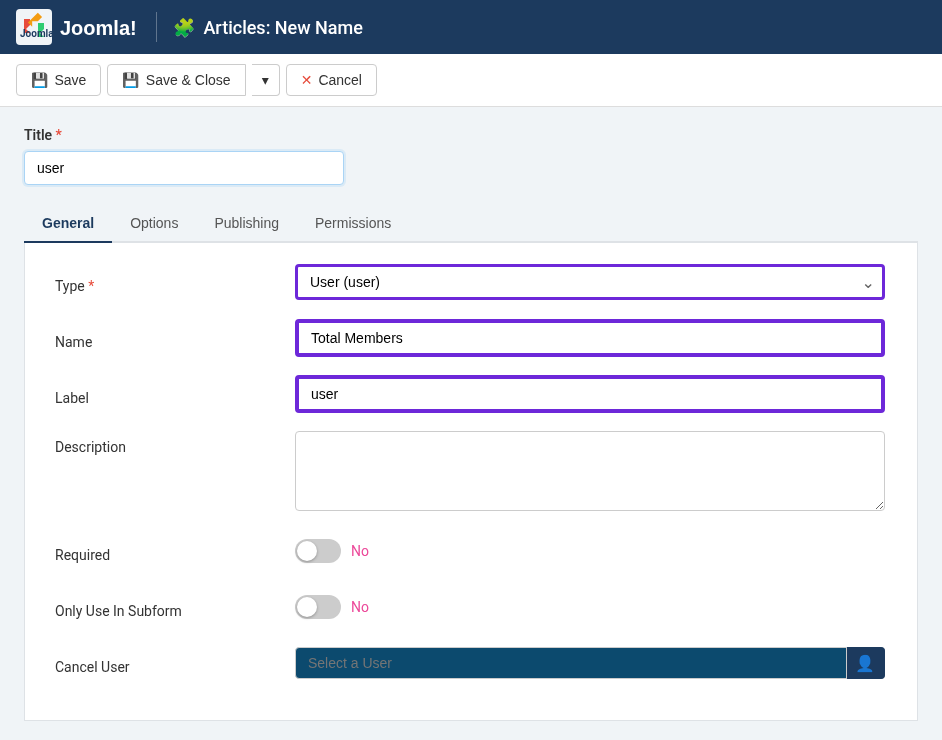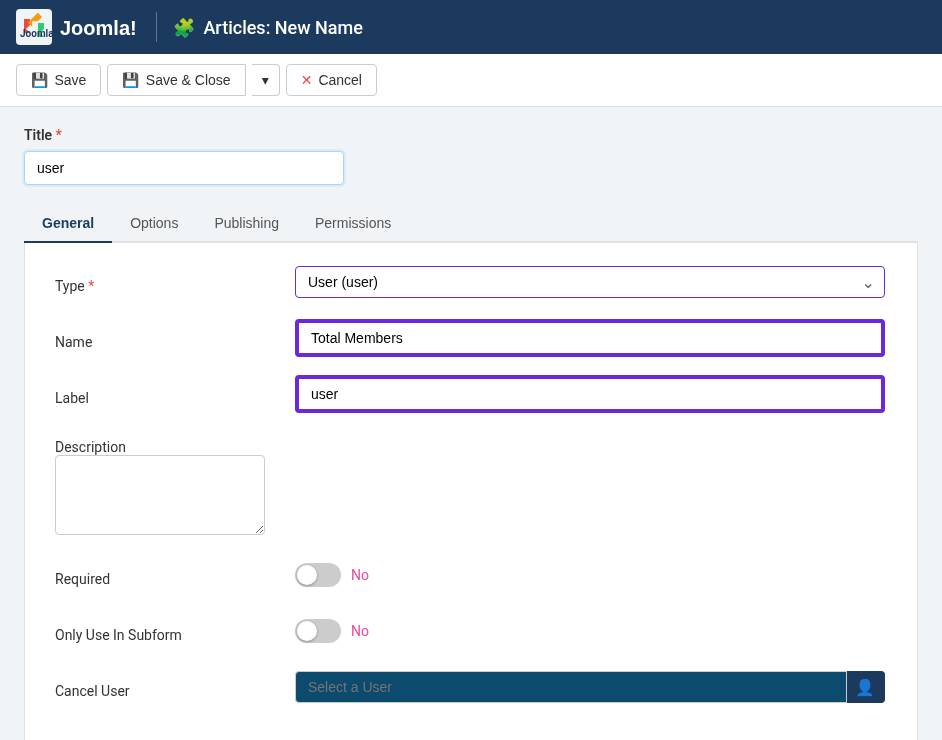--- a/index.html
+++ b/index.html
@@ -149,21 +149,21 @@
       background: #fff;
       outline: none;
     }
     .form-select-wrapper {
       position: relative;
       width: 100%;
     }
     .form-select {
       width: 100%;
       padding: 7px 36px 7px 12px;
-      border: 1px solid #6d28d9;
+      border: 3px solid #6d28d9;
       border-radius: 4px;
       font-size: 14px;
       background: #fff;
       appearance: none;
       outline: none;
       cursor: pointer;
     }
     .select-arrow {
       position: absolute;
       right: 10px;
@@ -335,21 +335,21 @@
 
     <div class="form-row">
       <div class="form-label">
         <span>Label</span>
       </div>
       <div class="form-control">
         <input type="text" class="form-input" value="user" style="">
       </div>
     </div>
 
-    <div class="form-row" style="align-items:flex-start;flex-direction:column;">
+    <div class="form-row" style="align-items:flex-start;">
       <div class="form-label" style="padding-top:8px;">
         <span>Description</span>
       </div>
       <div class="form-control">
         <textarea class="form-textarea" style=""></textarea>
       </div>
     </div>
 
     <div class="form-row">
       <div class="form-label">

